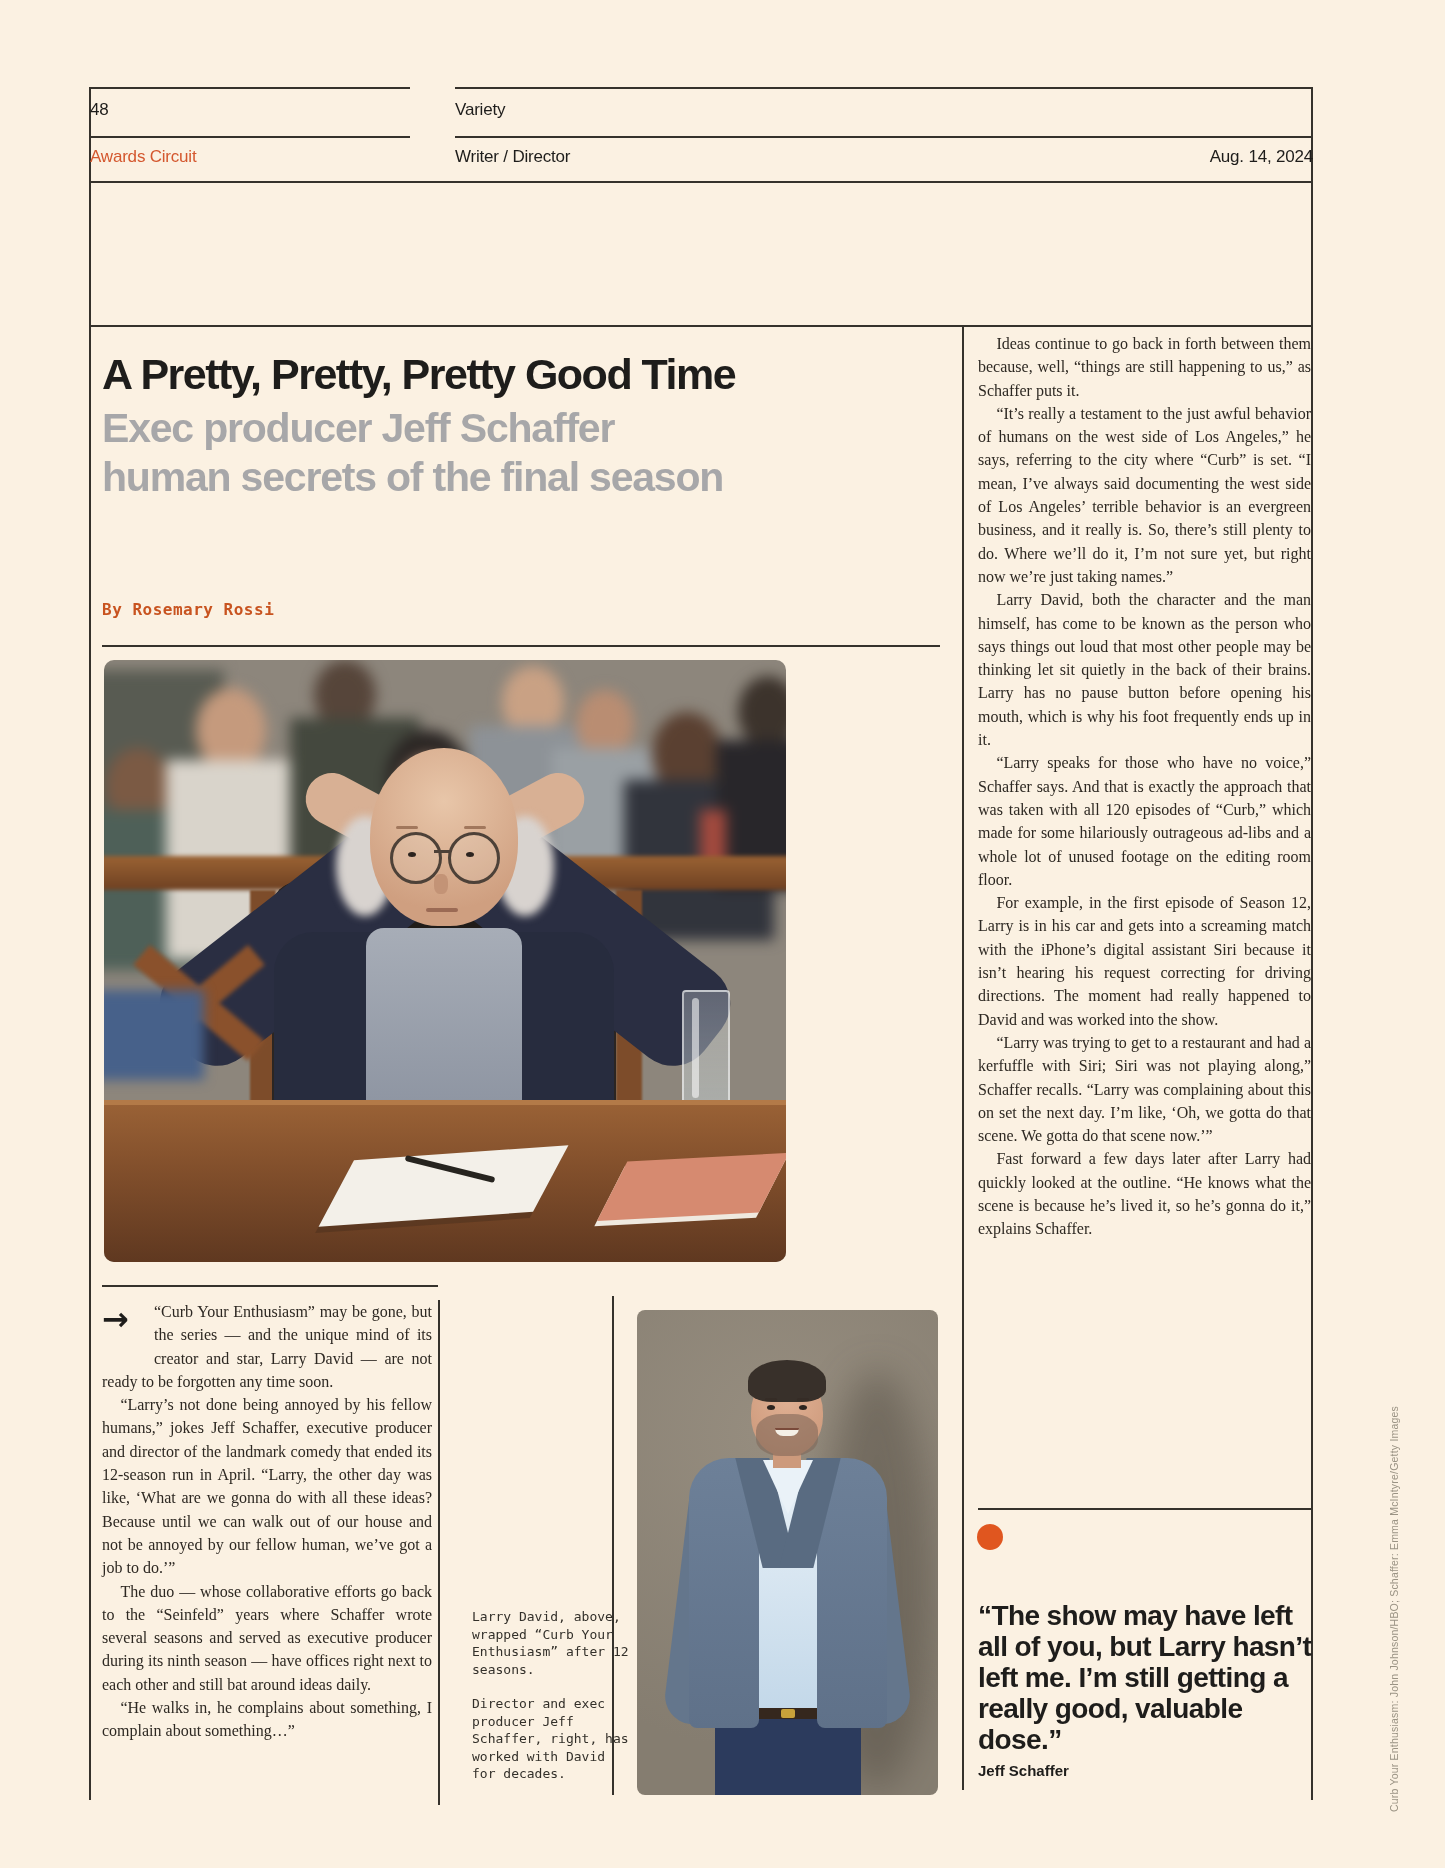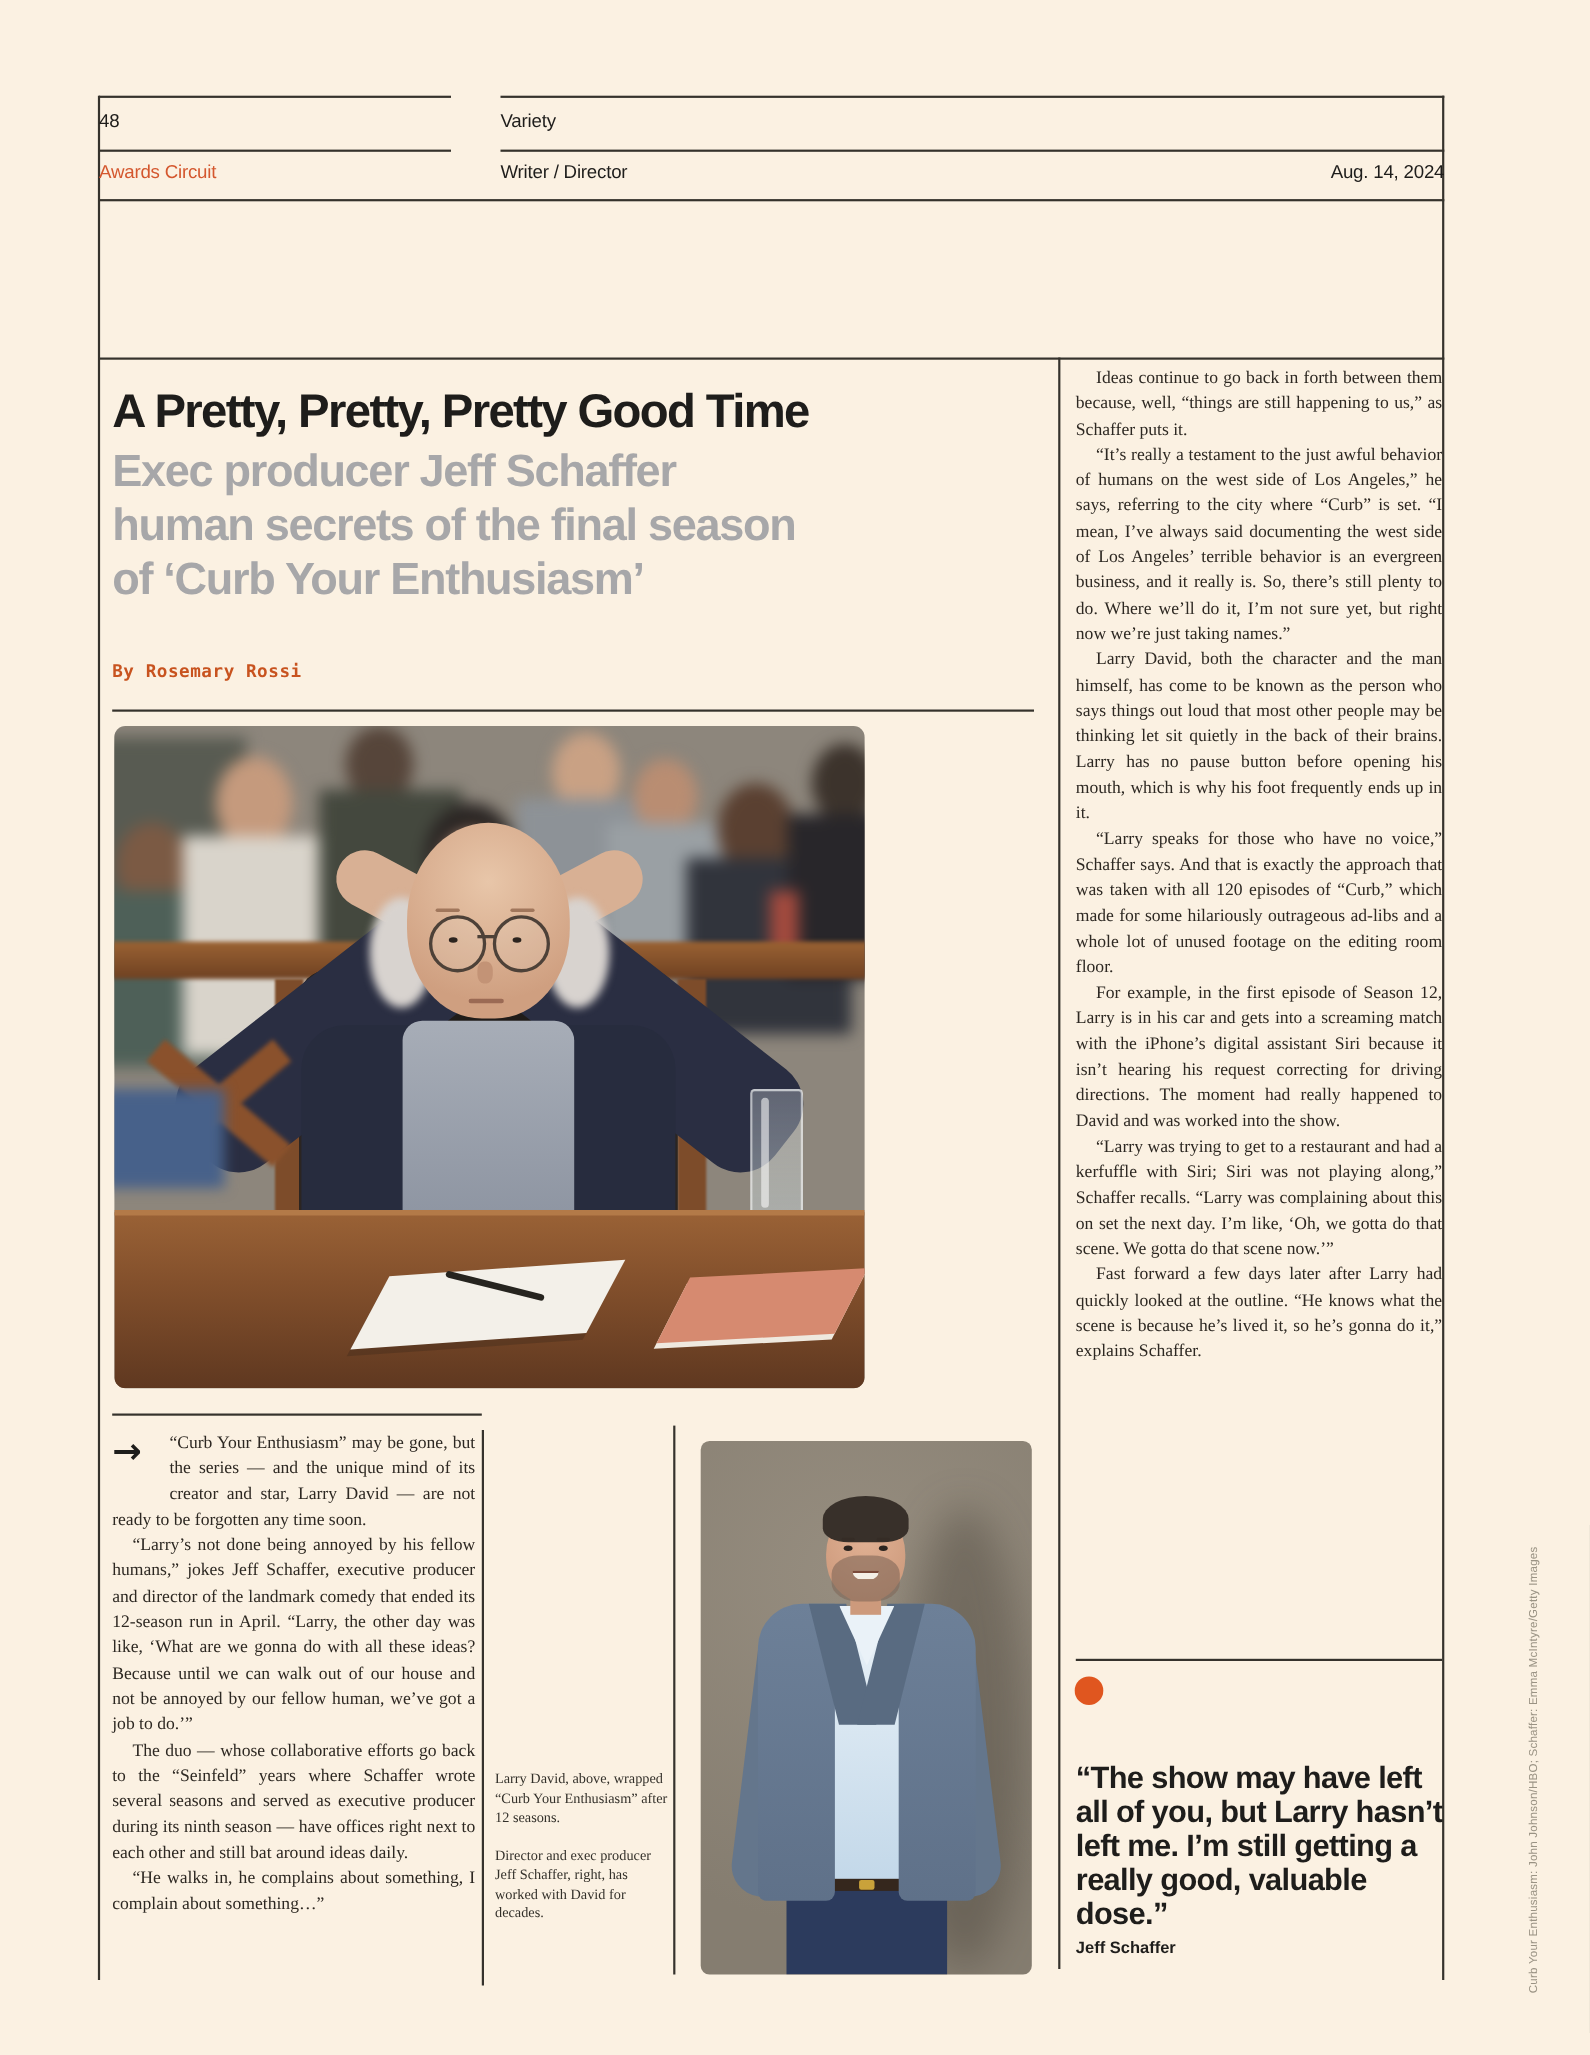--- a/index.html
+++ b/index.html
@@ -110,21 +110,20 @@
   <div class="hdr" style="left:90px;top:100px;">48</div>
   <div class="hdr" style="left:455px;top:100px;">Variety</div>
   <div class="hdr" style="left:90px;top:147px;color:#d4572e;">Awards Circuit</div>
   <div class="hdr" style="left:455px;top:147px;">Writer / Director</div>
   <div class="hdr" style="right:132px;top:147px;">Aug. 14, 2024</div>
 
   <h1 class="headline-title" style="margin:0;">A Pretty, Pretty, Pretty Good Time</h1>
   <div class="headline-sub">
     <span>Exec producer Jeff Schaffer</span>
     <span>human secrets of the final season</span>
-    <span>of ‘Curb Your Enthusiasm’</span>
   </div>
   <div class="byline">By Rosemary Rossi</div>
   <div class="hline" style="left:102px;top:645px;width:838px;"></div>
 
   <div class="photo-main">
     <div class="crowd">
       <div style="left:-20px;top:10px;width:140px;height:220px;background:#585b52;"></div>
       <div class="head" style="left:2px;top:88px;width:64px;height:76px;background:#7b5a44;"></div>
       <div style="left:-18px;top:150px;width:120px;height:160px;background:#4e6058;"></div>
       <div class="head" style="left:92px;top:28px;width:70px;height:84px;background:#c59a7d;"></div>
@@ -184,21 +183,21 @@
   <div class="bodycol" style="left:102px;top:1300px;width:330px;">
     <p class="first">
       <span class="arrow-box">→</span>
       <span>“Curb Your Enthusiasm” may be gone, but the series — and the unique mind of its creator and star, Larry David — are not ready to be forgotten any time soon.</span>
     </p>
     <p>“Larry’s not done being annoyed by his fellow humans,” jokes Jeff Schaffer, executive producer and director of the landmark comedy that ended its 12-season run in April. “Larry, the other day was like, ‘What are we gonna do with all these ideas? Because until we can walk out of our house and not be annoyed by our fellow human, we’ve got a job to do.’”</p>
     <p>The duo — whose collaborative efforts go back to the “Seinfeld” years where Schaffer wrote several seasons and served as executive producer during its ninth season — have offices right next to each other and still bat around ideas daily.</p>
     <p>“He walks in, he complains about something, I complain about something…”</p>
   </div>
 
-  <div class="caption" style="left:450px;top:1608px;width:158px;font-family:Liberation Serif, serif;">
+  <div class="caption" style="left:472px;top:1608px;width:158px;">
     <p>Larry David, above, wrapped “Curb Your Enthusiasm” after 12 seasons.</p>
     <p>Director and exec producer Jeff Schaffer, right, has worked with David for decades.</p>
   </div>
 
   <div class="photo-sch">
     <div class="sch-shadow"></div>
     <div class="sch-arm" style="left:40px;top:165px;transform:rotate(7deg);"></div>
     <div class="sch-arm" style="left:205px;top:165px;transform:rotate(-7deg);"></div>
     <div class="sch-jeans"></div>
     <div class="sch-shirt"></div>

